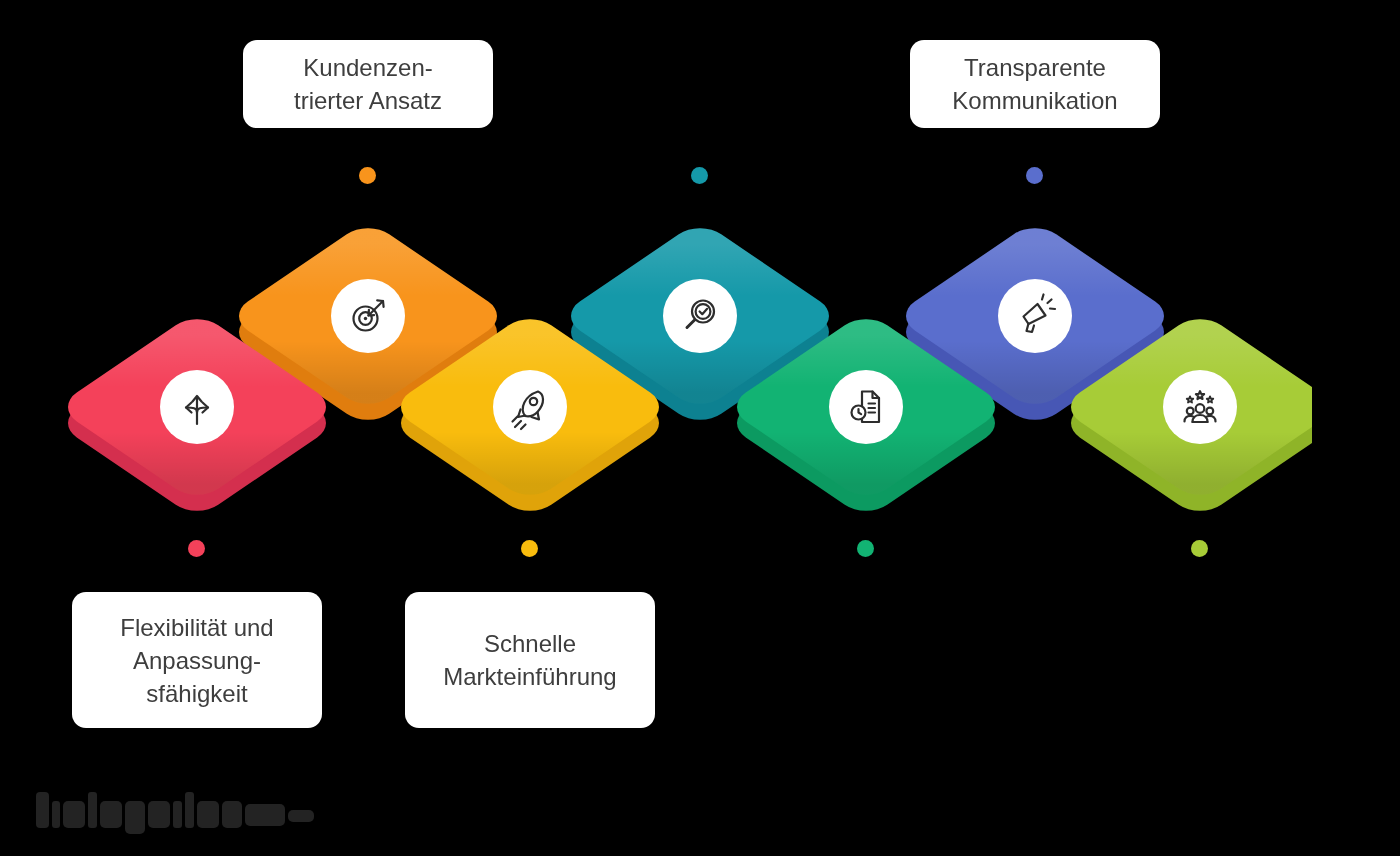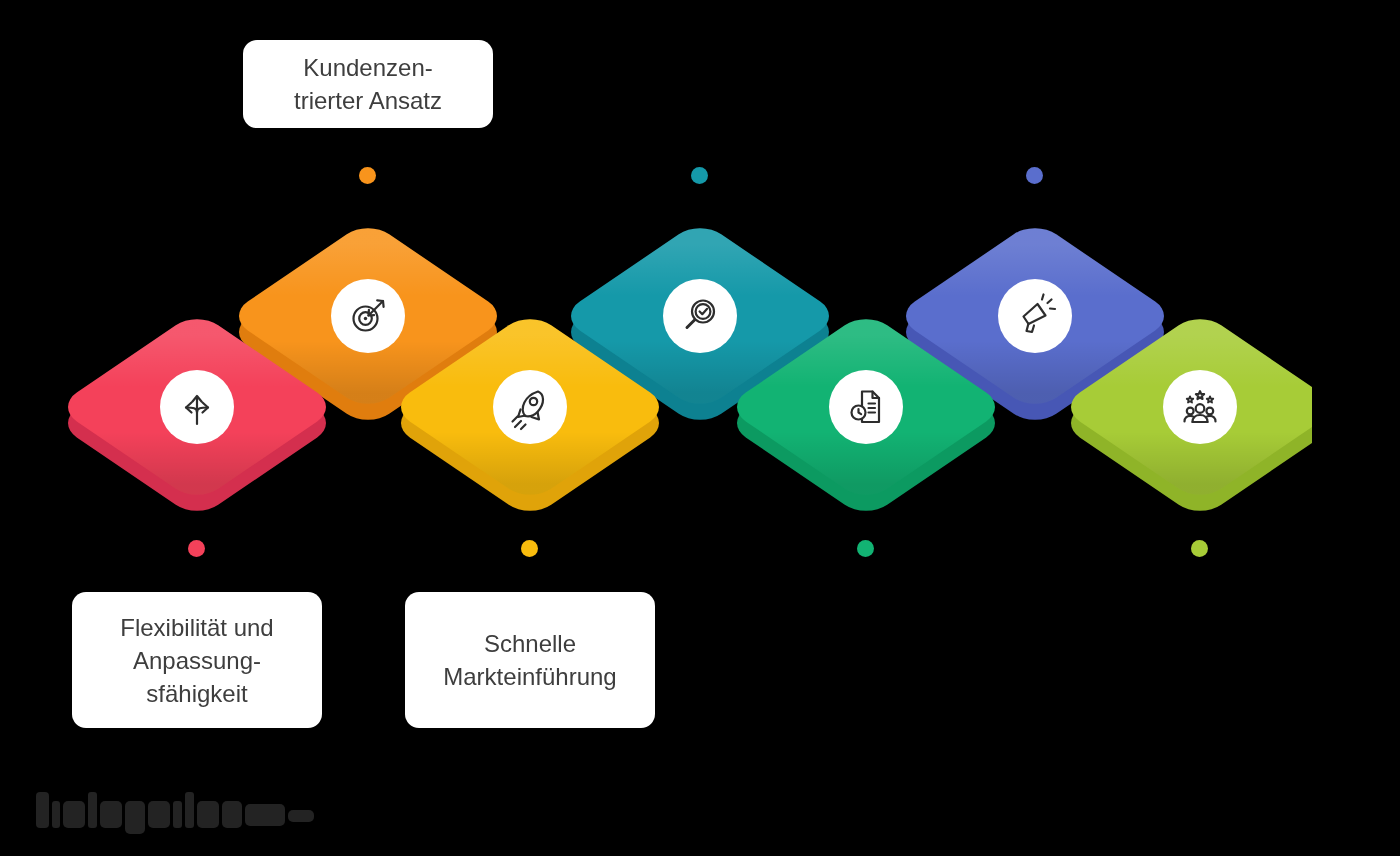--- a/index.html
+++ b/index.html
@@ -195,20 +195,24 @@
   <div class="dot row-top" style="left: 1026px; background-color: rgb(90, 110, 205);"></div>
   <div class="dot row-bottom" style="left: 188px; background-color: rgb(244, 65, 90);"></div>
   <div class="dot row-bottom" style="left: 521px; background-color: rgb(249, 188, 13);"></div>
   <div class="dot row-bottom" style="left: 857px; background-color: rgb(18, 179, 115);"></div>
   <div class="dot row-bottom" style="left: 1191px; background-color: rgb(167, 204, 55);"></div>
 
   <div class="card row-top" style="left:243px">
     <span class="card-text">Kundenzen-
 trierter Ansatz</span>
   </div>
+  <div class="card row-top" style="left:910px">
+    <span class="card-text">Transparente
+Kommunikation</span>
+  </div>
   <div class="card row-bottom" style="left:72px">
     <span class="card-text">Flexibilität und
 Anpassung-
 sfähigkeit</span>
   </div>
   <div class="card row-bottom" style="left:405px">
     <span class="card-text">Schnelle
 Markteinführung</span>
   </div>
 

